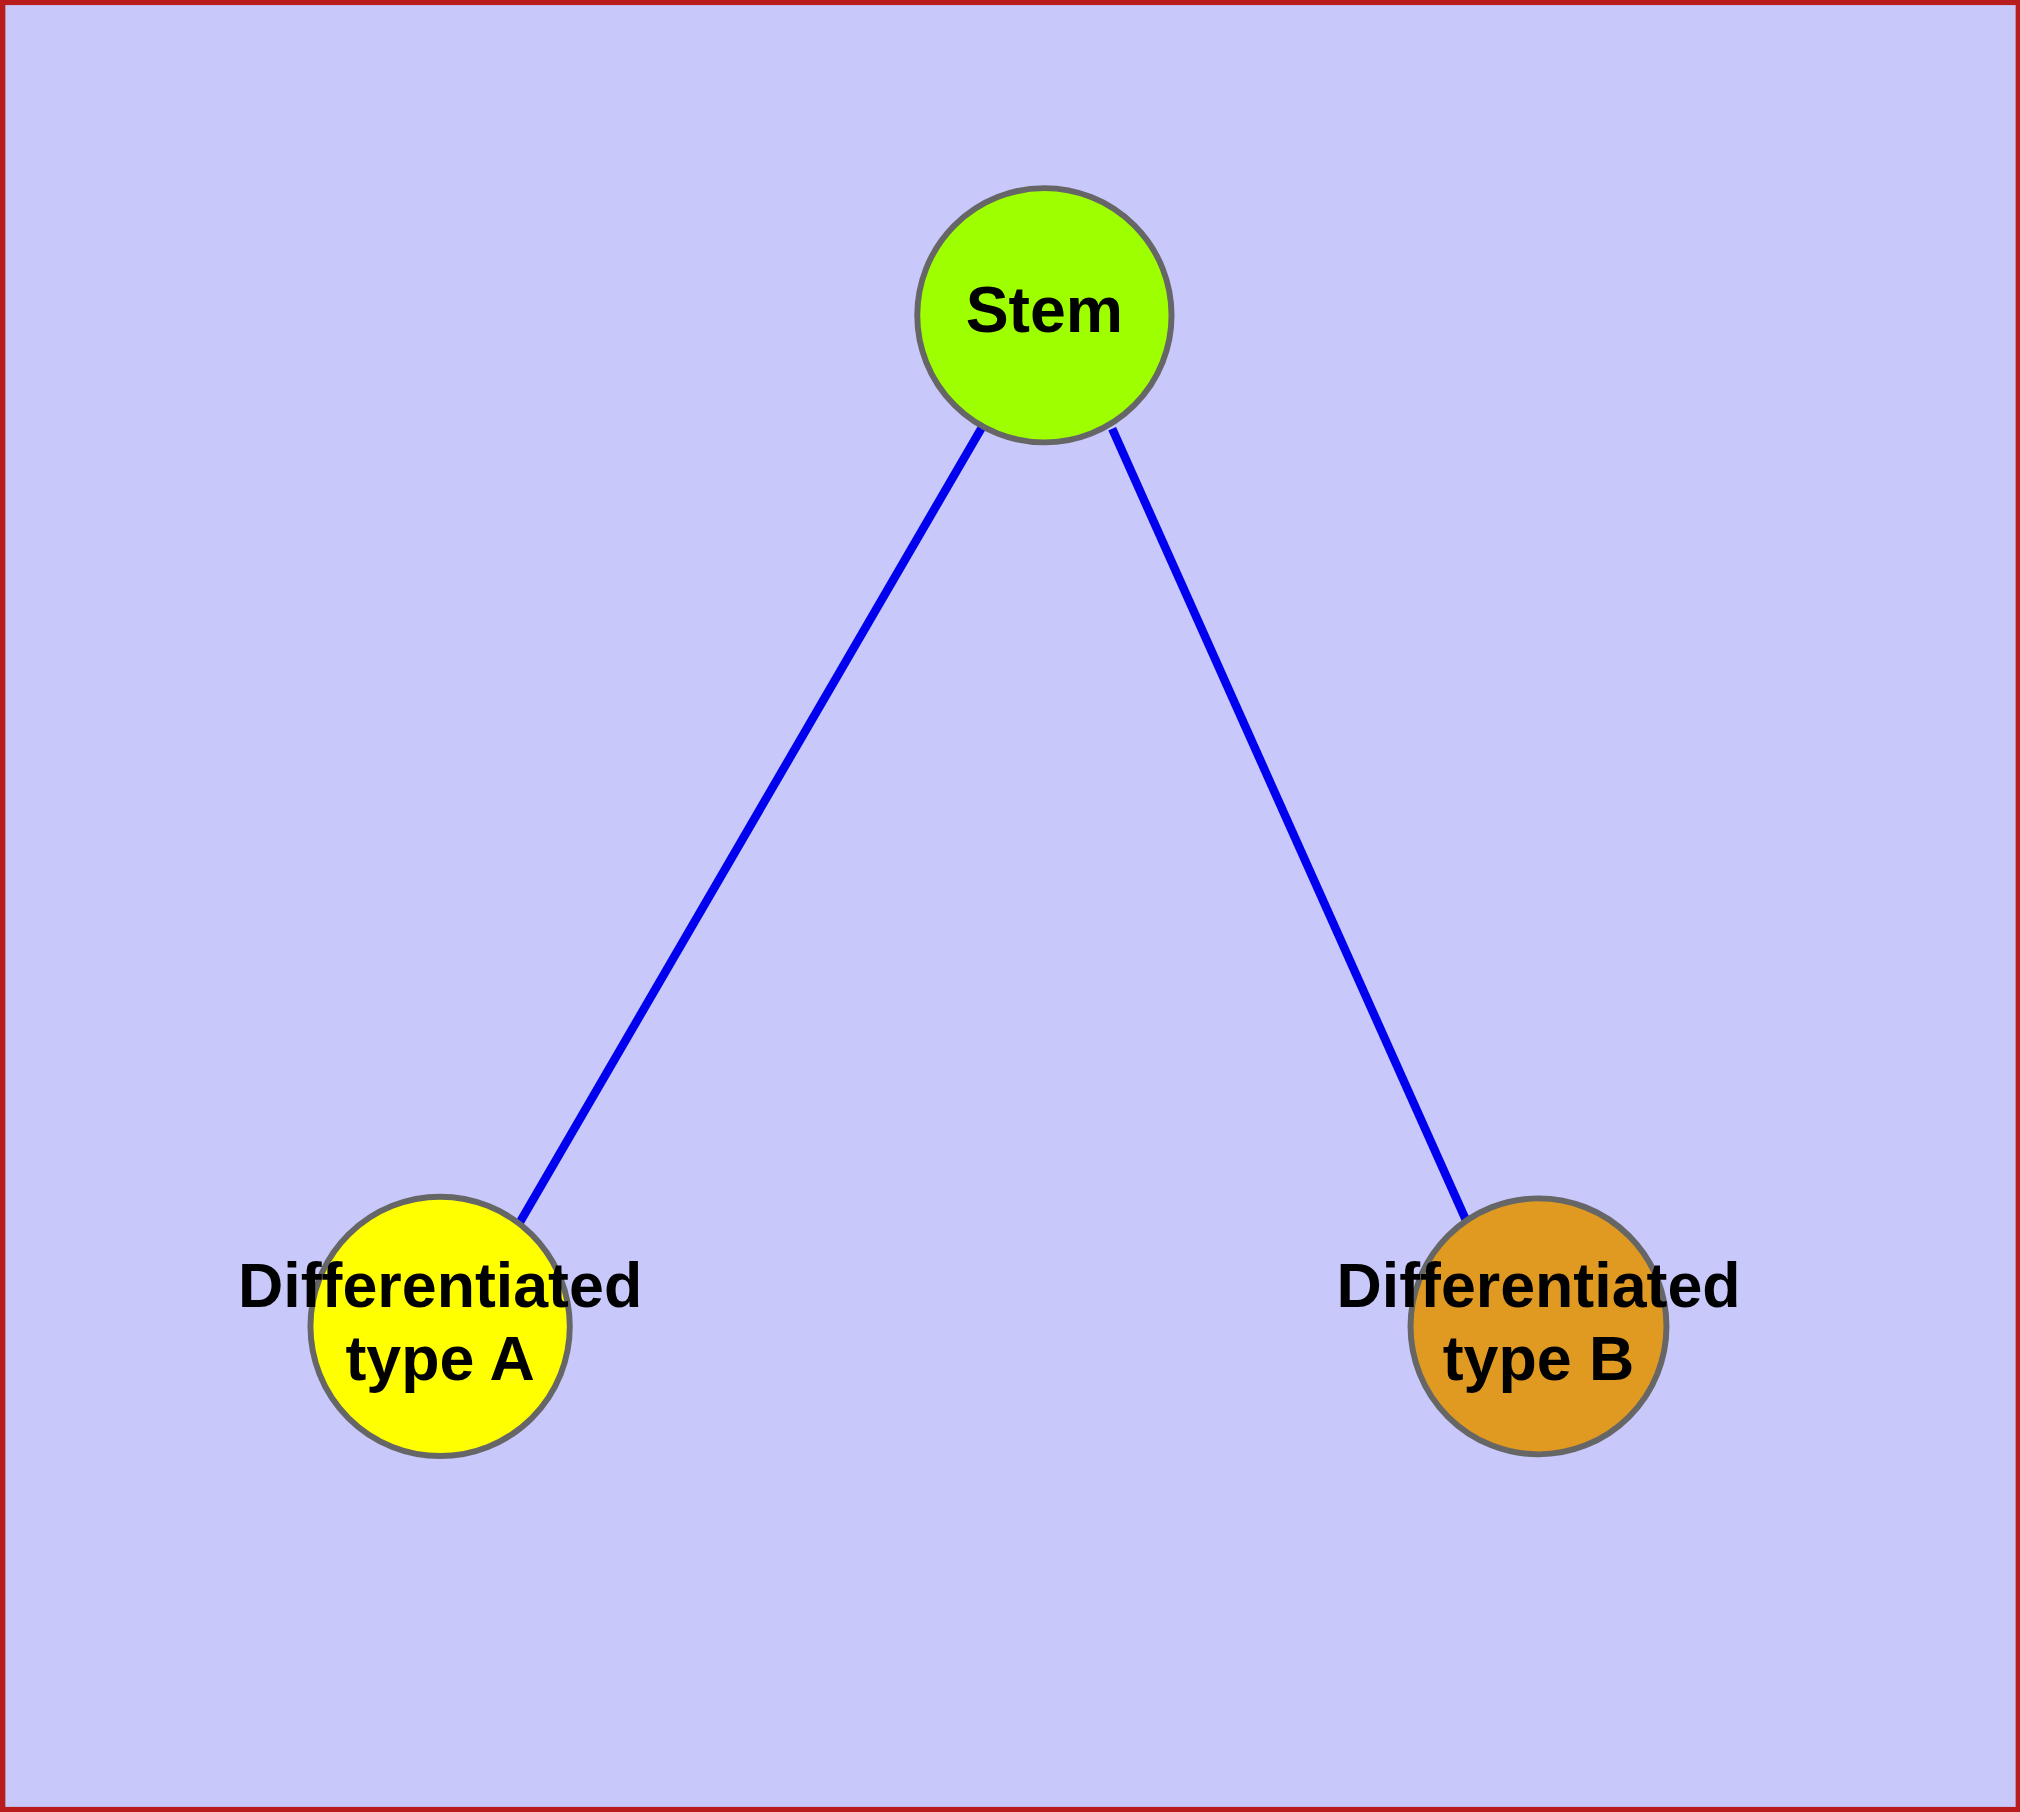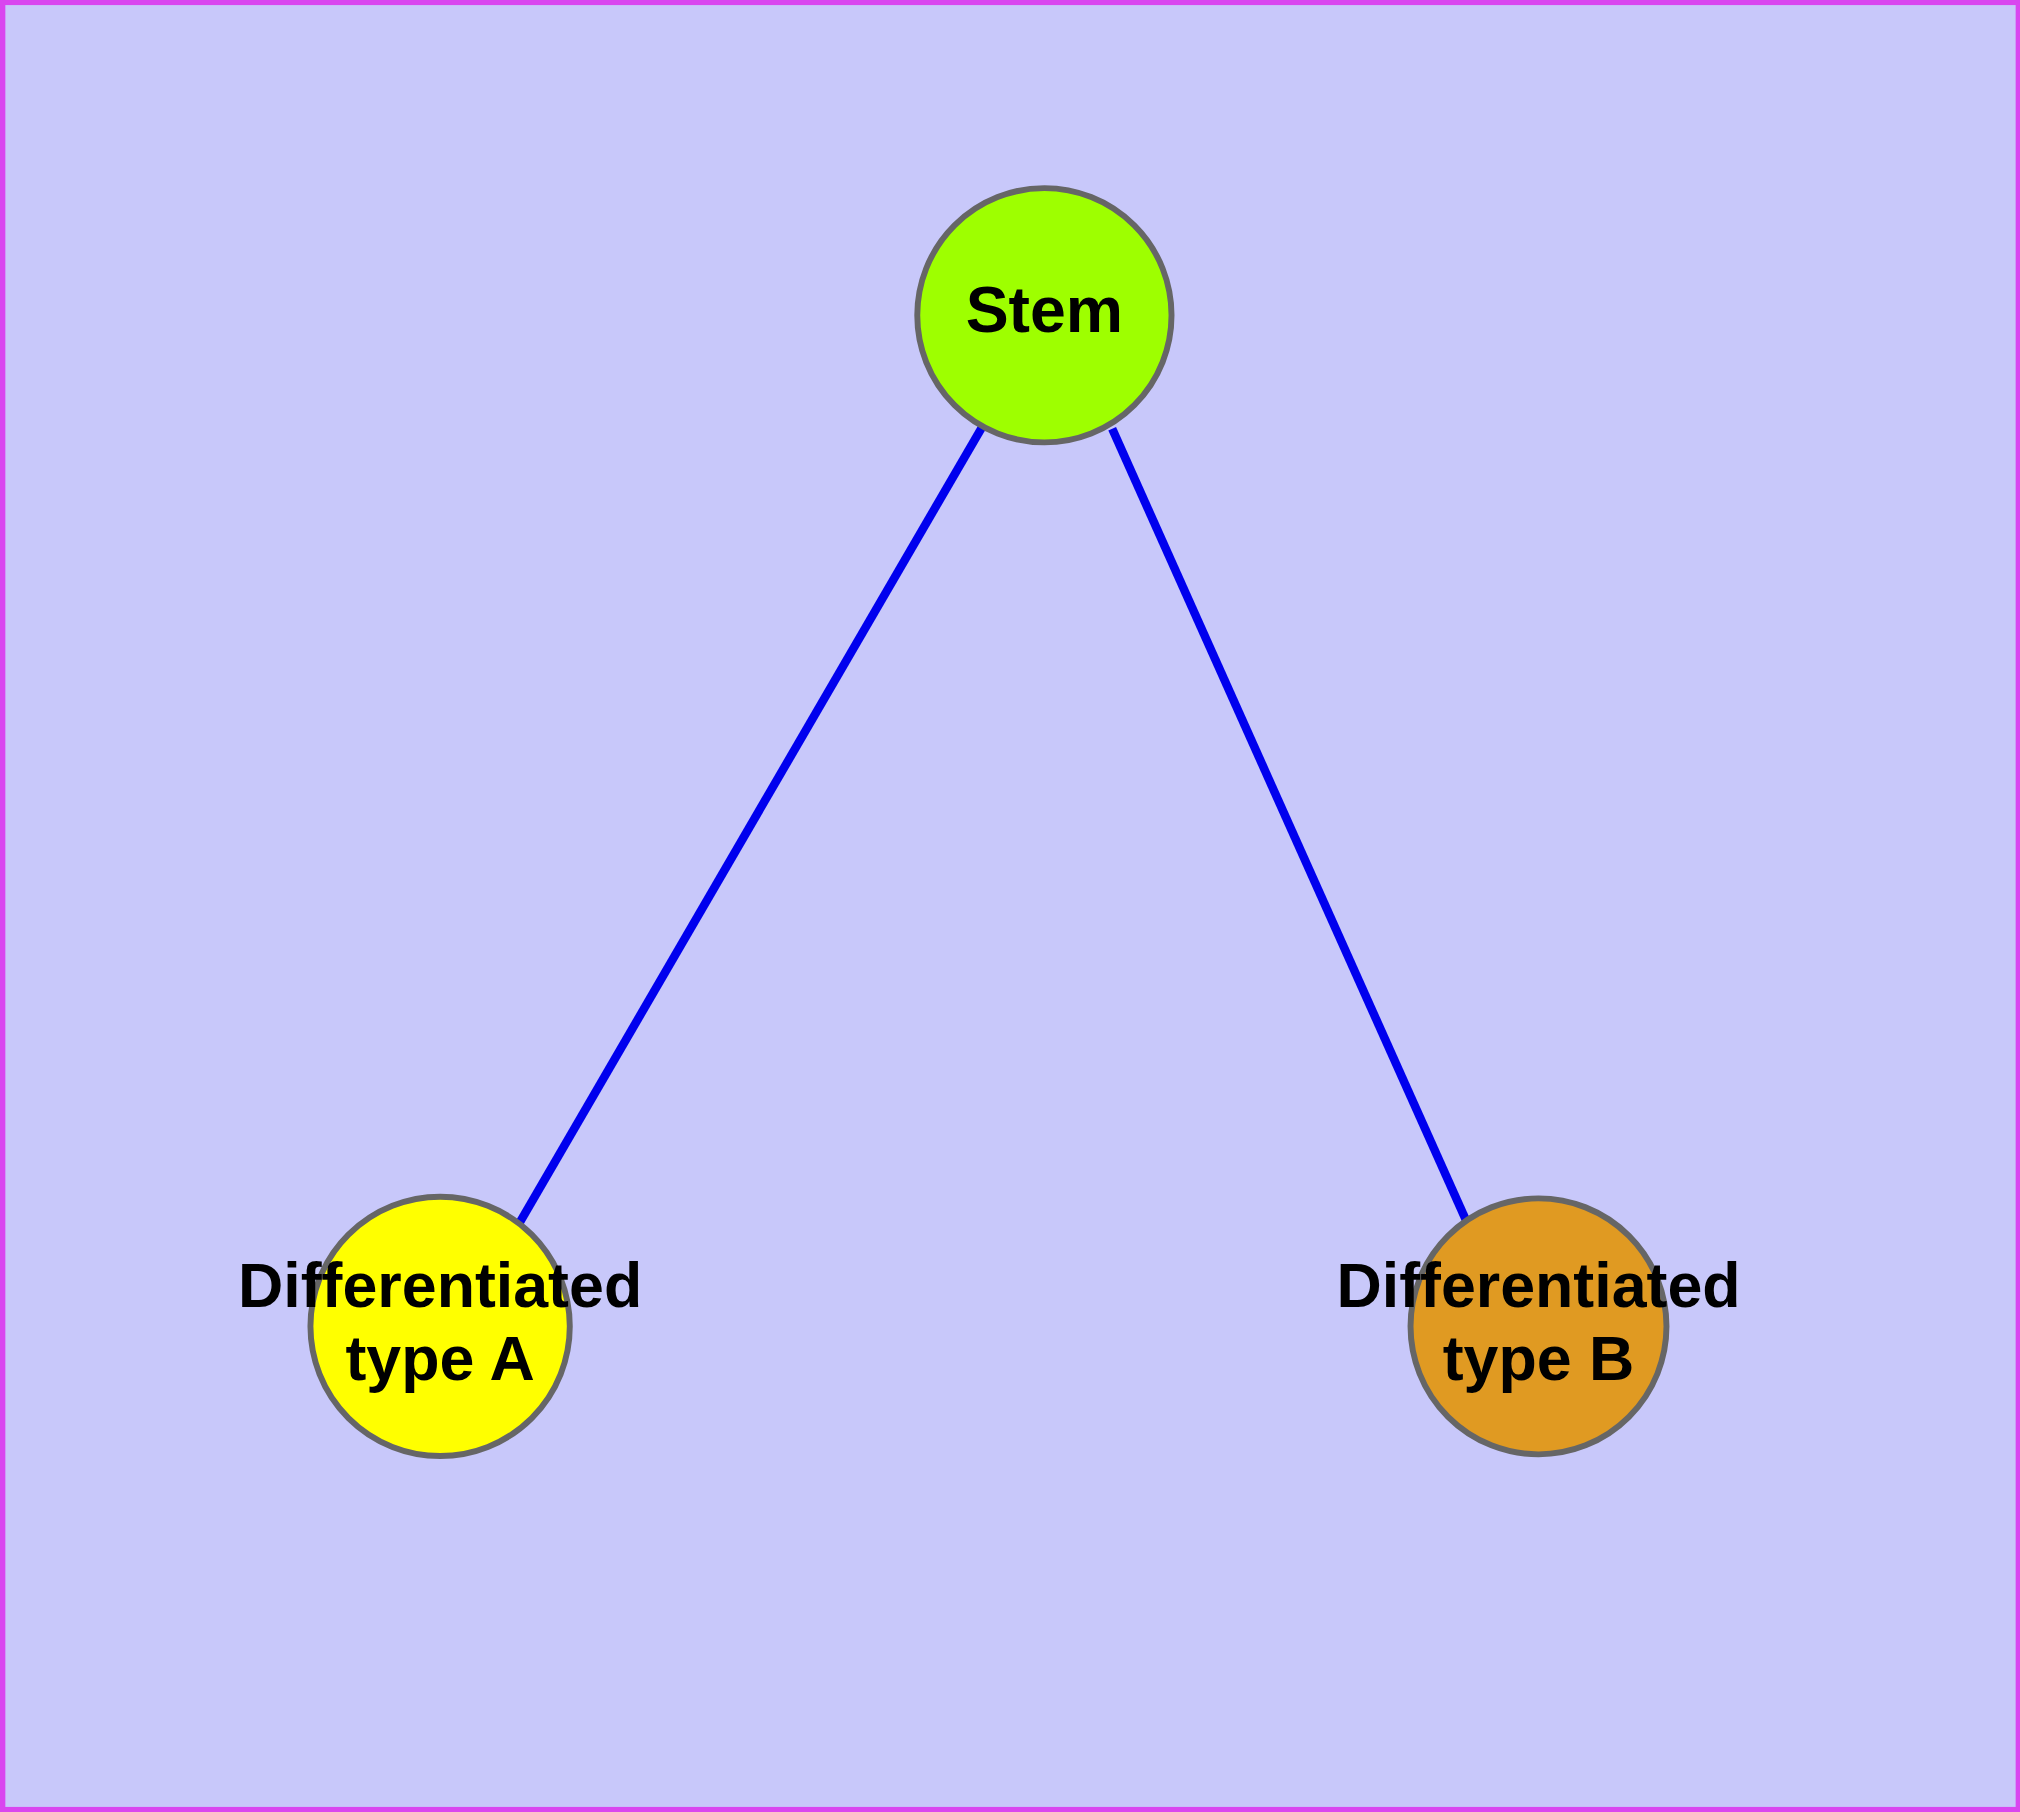--- a/index.html
+++ b/index.html
@@ -34,21 +34,21 @@
     fill: #000000;
     text-anchor: middle;
     dominant-baseline: middle;
     paint-order: normal;
     white-space: pre;
   }
 </style>
 </head>
 <body style="width: 2021px; height: 1812px;">
 
-<div id="graph-canvas" style="width: 2021px; height: 1812px; background: #d946ef;">
+<div id="graph-canvas" style="width: 2021px; height: 1812px; background: #b91c1c;">
   <svg id="graph-svg" viewBox="0 0 2384 2138" xmlns="http://www.w3.org/2000/svg" style="width: 2021px; height: 1812px;">
 
     <rect id="bg-rect" x="6" y="6" width="2372" height="2126" fill="#c8c8fa"></rect>
 
     <g id="edges-layer">
         <line x1="1159" y1="503" x2="612" y2="1444" stroke="#0000ee" stroke-width="10" stroke-linecap="butt"></line>
         <line x1="1312" y1="506" x2="1730" y2="1441" stroke="#0000ee" stroke-width="10" stroke-linecap="butt"></line>
       </g>
 
     <g id="nodes-layer">

